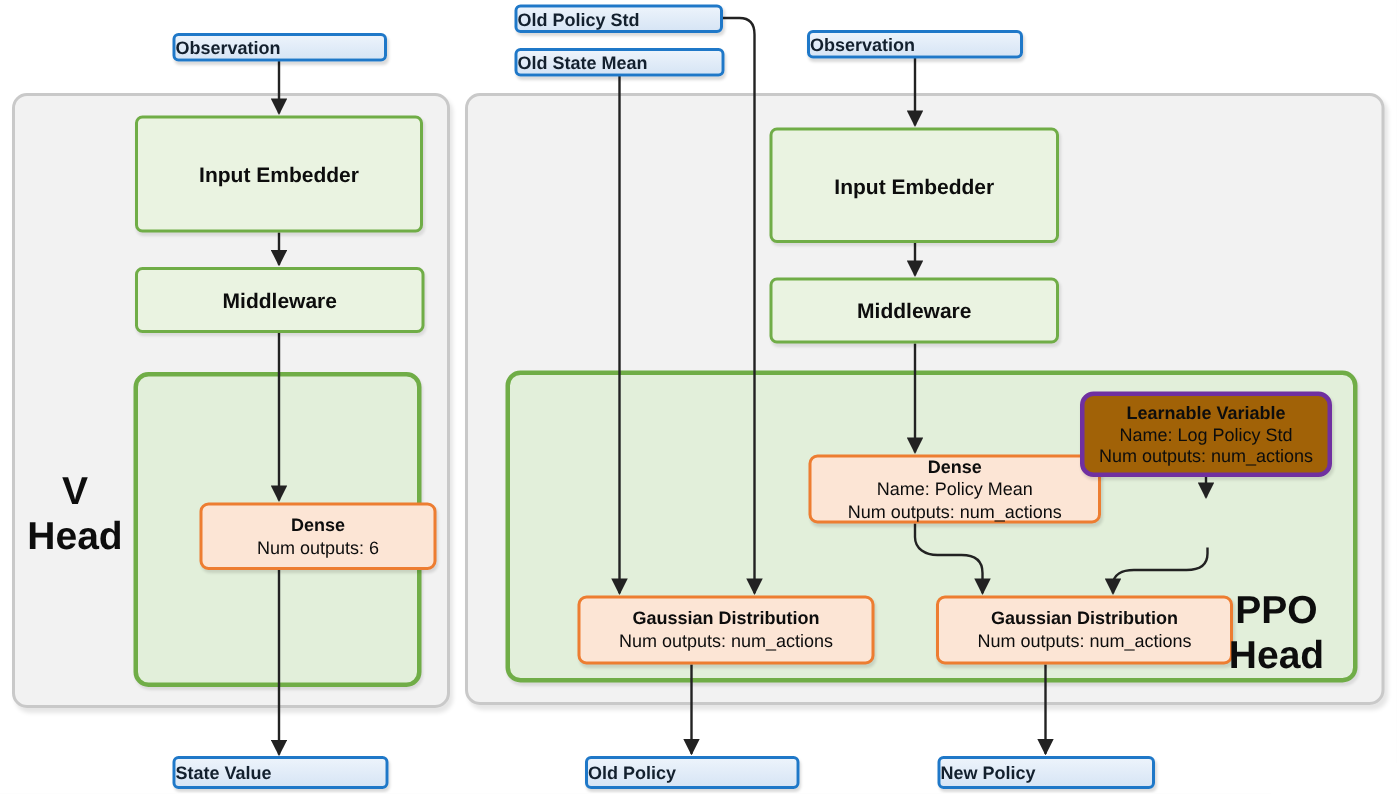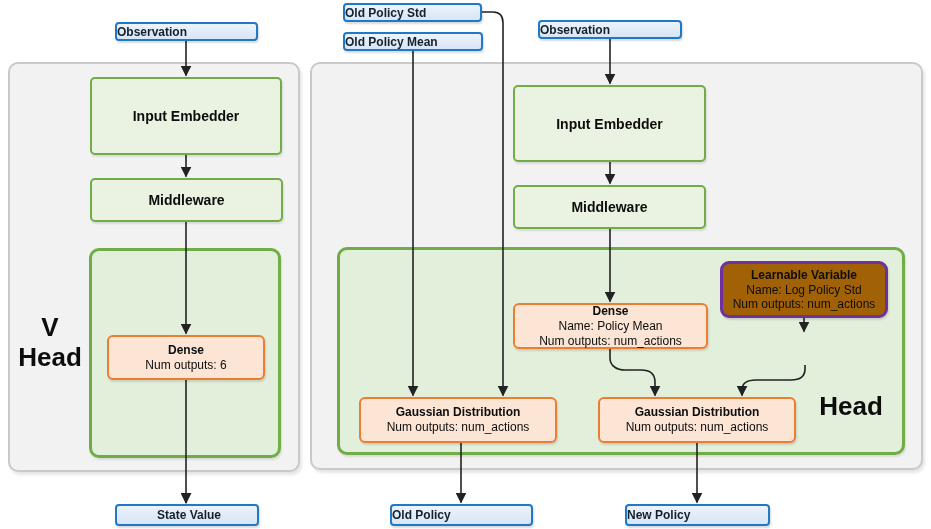--- a/index.html
+++ b/index.html
@@ -32,20 +32,21 @@
     background:#eaf3e1;border:2.5px solid #70ad47;border-radius:5px;
     display:flex;align-items:center;justify-content:center;
     font-size:14px;font-weight:bold;color:#0d0d0d;
     box-shadow:1px 2px 2px rgba(0,0,0,0.10);
   }
   
   .obox{
     background:#fce5d5;border:2.5px solid #ed7d31;border-radius:6px;
     display:flex;flex-direction:column;align-items:center;justify-content:center;
     box-shadow:1px 2px 2px rgba(0,0,0,0.12);
+    margin-left:26px;
   }
   
   .pbox{
     background:#a16207;border:3px solid #7030a0;border-radius:9px;
     display:flex;flex-direction:column;align-items:center;justify-content:center;
     box-shadow:1px 2px 2px rgba(0,0,0,0.12);
   }
   .bt{font-size:12px;font-weight:bold;line-height:15px;color:#0d0d0d;}
   .st{font-size:12px;line-height:14.5px;color:#0d0d0d;}
   .head-label{
@@ -97,29 +98,29 @@
     <span>Middleware</span>
   </div>
   <div class="abs obox boxlayer" style="left:107px;top:335px;width:158px;height:45px;">
     <div class="bt">Dense</div>
     <div class="st">Num outputs: 6</div>
   </div>
   <div class="abs head-label boxlayer" style="left:12px;top:312px;width:76px;">
     <div>V</div>
     <div>Head</div>
   </div>
-  <div class="abs pill boxlayer" style="left:115px;top:504px;width:144px;height:22px;padding-left:40px;">
+  <div class="abs pill boxlayer" style="left:115px;top:504px;width:144px;height:22px;">
     <span>State Value</span>
   </div>
 
   <div class="abs pill boxlayer" style="left:343px;top:3px;width:139px;height:19px;">
     <span>Old Policy Std</span>
   </div>
   <div class="abs pill boxlayer" style="left:343px;top:32px;width:140px;height:19px;">
-    <span>Old Policy Mean</span>
+    <span>Old State Mean</span>
   </div>
   <div class="abs pill boxlayer" style="left:538px;top:20px;width:144px;height:19px;">
     <span>Observation</span>
   </div>
 
   <div class="abs gbox boxlayer" style="left:513px;top:85px;width:193px;height:77px;">
     <span>Input Embedder</span>
   </div>
   <div class="abs gbox boxlayer" style="left:513px;top:185px;width:193px;height:44px;">
     <span>Middleware</span>
@@ -141,20 +142,21 @@
   <div class="abs obox boxlayer" style="left:359px;top:397px;width:198px;height:46px;">
     <div class="bt">Gaussian Distribution</div>
     <div class="st">Num outputs: num_actions</div>
   </div>
   <div class="abs obox boxlayer" style="left:598px;top:397px;width:198px;height:46px;">
     <div class="bt">Gaussian Distribution</div>
     <div class="st">Num outputs: num_actions</div>
   </div>
 
   <div class="abs head-label boxlayer" style="left:806px;top:391px;width:90px;">
+    <div>PPO</div>
     <div>Head</div>
   </div>
 
   <div class="abs pill boxlayer" style="left:625px;top:504px;width:145px;height:22px;">
     <span>New Policy</span>
   </div>
   <div class="abs pill boxlayer" style="left:390px;top:504px;width:143px;height:22px;">
     <span>Old Policy</span>
   </div>
 

